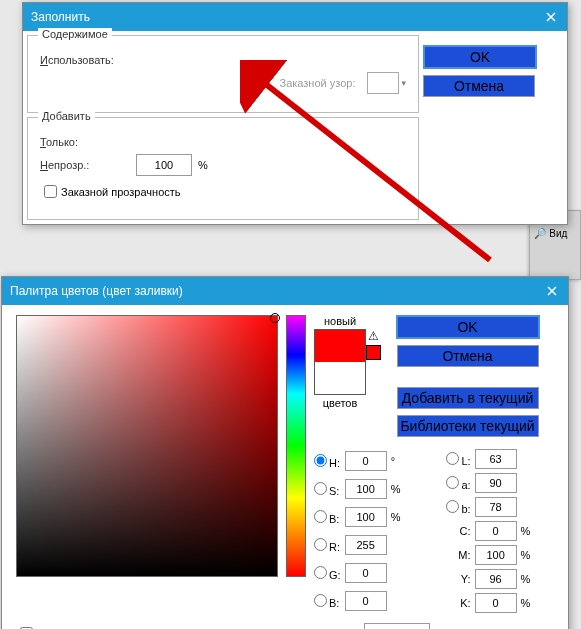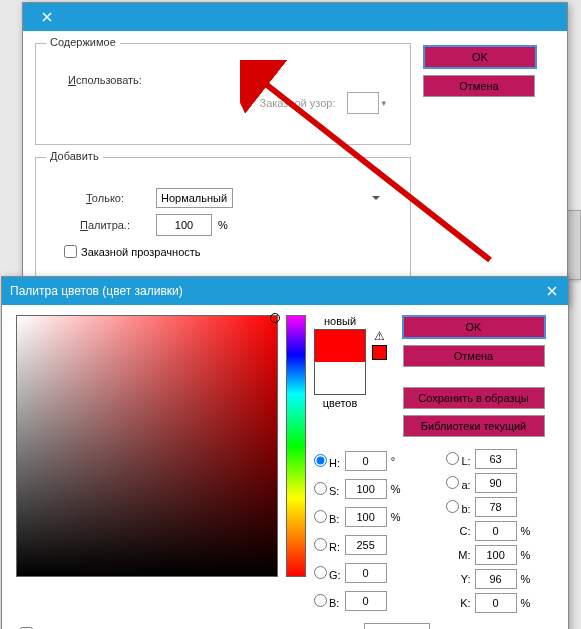--- a/index.html
+++ b/index.html
@@ -1,26 +1,26 @@
 <!DOCTYPE html>
 <html><head>
 <meta charset="utf-8">
 <style>
 body{margin:0;font-family:Tahoma,Arial,sans-serif;font-size:11px;background:#e8e8e8;width:581px;height:629px;position:relative;overflow:hidden}
 .dlg{position:absolute;background:#fff;border:1px solid #888;box-shadow:2px 2px 8px rgba(0,0,0,.3)}
 .titlebar{background:#1f9cd8;color:#fff;height:28px;line-height:28px;padding:0 8px;display:flex;justify-content:space-between;align-items:center;font-size:12px}
 .closex{width:32px;height:28px;display:flex;align-items:center;justify-content:center;cursor:pointer;margin-right:-8px}
-.grp{border:1px solid #bbb;margin:12px;padding:24px;position:relative}
+.grp{border:1px solid #bbb;margin:4px;padding:12px;position:relative}
 .grp-title{position:absolute;top:-8px;left:10px;background:#fff;padding:0 4px;color:#333}
 .row{display:flex;align-items:center;margin:6px 0}
-.lbl{text-align:center;width:90px;margin-right:6px;color:#333}
+.lbl{text-align:left;width:90px;margin-right:6px;color:#333}
 .sel{flex:1;height:20px;border:1px solid #999;background:#fff;padding:0 4px;appearance:none;position:relative;font-size:11px}
 .selwrap{position:relative;flex:1}
 .selwrap::after{content:"";position:absolute;right:6px;top:8px;border:4px solid transparent;border-top-color:#555;pointer-events:none}
-.btn{width:110px;height:20px;border:1px solid #999;background:#be185d;font-size:11px;cursor:pointer;display:flex;align-items:center;justify-content:center}
+.btn{width:110px;height:20px;border:1px solid #999;background:#1d4ed8;font-size:14px;cursor:pointer;display:flex;align-items:center;justify-content:center}
 .btn.primary{border:2px solid #4a90d9}
 .inp{width:50px;height:18px;border:1px solid #999;text-align:center;font-size:11px}
 .chk{margin-right:4px}
 .swatch{width:30px;height:20px;border:1px solid #555;display:inline-block}
 .picker-area{display:flex;padding:10px 14px;gap:8px}
 .satval{width:260px;height:260px;border:1px solid #666;background:linear-gradient(to bottom,transparent,#000),linear-gradient(to right,#fff,#ff0000);position:relative;cursor:crosshair}
 .hueslider{width:18px;height:260px;border:1px solid #666;background:linear-gradient(to bottom,#ff00ff 0%,#0000ff 15%,#00ffff 30%,#00ff00 50%,#ffff00 70%,#ff8000 85%,#ff0000 100%);cursor:pointer}
 .preview{display:flex;flex-direction:column;align-items:center;gap:2px}
 .psw{width:50px;height:64px;border:1px solid #555}
 .psw-top{height:32px;background:#ff0000}
@@ -42,20 +42,21 @@
 </head>
 <body>
 
 <div class="panel-back">
   <b>Слои</b>
   <div class="srch">🔎 <span>Вид</span></div>
 </div>
 
 <div class="dlg" style="left:22px;top:2px;width:544px">
   <div class="titlebar">
+    <span>Заполнить</span>
     <span class="closex">
       <svg width="10" height="10" viewBox="0 0 10 10">
           <path d="M1 1L9 9M9 1L1 9" stroke="#fff" stroke-width="1.5"></path>
         </svg>
     </span>
   </div>
   <div style="display:flex">
     <div style="flex:1">
       <div class="grp">
         <div class="grp-title">Содержимое</div>
@@ -65,24 +66,23 @@
         <div class="row" style="justify-content:flex-end;opacity:.5">
           <div class="lbl" style="width:auto">Заказной узор:</div>
           <div class="swatch" style="margin-left:6px;background:#fff"></div>
           <span style="margin-left:2px;font-size:9px">▾</span>
         </div>
       </div>
       <div class="grp">
         <div class="grp-title">Добавить</div>
         <div class="row">
           <div class="lbl underline-first">Только:</div>
-          <div class="selwrap"><select class="sel"><option>Нормальный</option></select></div>
-        </div>
-        <div class="row">
-          <div class="lbl underline-first">Палитра.:</div>
+        </div>
+        <div class="row">
+          <div class="lbl underline-first">Непрозр.:</div>
           <input class="inp" value="100" style="">
           <span style="margin-left:6px">%</span>
         </div>
         <div class="row">
           <input type="checkbox" class="chk" style="">
           <span>Заказной прозрачность</span>
         </div>
       </div>
     </div>
     <div style="width:130px;padding:14px 14px 0 0;display:flex;flex-direction:column;gap:6px">
@@ -100,38 +100,38 @@
           <path d="M1 1L9 9M9 1L1 9" stroke="#fff" stroke-width="1.5"></path>
         </svg>
     </span>
   </div>
   <div class="picker-area">
     <div class="satval">
       <div style="position:absolute;right:-3px;top:-3px;width:8px;height:8px;border:1px solid #000;border-radius:50%"></div>
     </div>
     <div class="hueslider"></div>
     <div style="display:flex;flex-direction:column;gap:4px;flex:1">
-      <div style="display:flex;gap:6px">
+      <div style="display:flex;">
         <div class="preview">
           <span>новый</span>
           <div class="psw">
               <div class="psw-top"></div>
               <div class="psw-bot"></div>
             </div>
           <span>цветов</span>
         </div>
         <div style="display:flex;flex-direction:column;align-items:center;padding-top:14px">
           <span class="warn">⚠</span>
           <span class="warnmark"></span>
         </div>
         <div class="rightcol" style="flex:1;align-items:center">
           <div class="btn primary" style="width:140px">OK</div>
           <div class="btn" style="width:140px">Отмена</div>
           <div style="height:8px"></div>
-          <div class="btn" style="width:140px">Сохранить в образцы</div>
+          <div class="btn" style="width:140px">Добавить в текущий</div>
           <div class="btn" style="width:140px">Библиотеки текущий</div>
         </div>
       </div>
 
       <div style="display:flex;gap:24px;margin-top:8px">
         <div class="numgrid">
           <label><input type="radio" name="m" checked="" style="">H:</label>
             <input type="text" value="0" style="">
             <span>°</span>
             <span></span>

